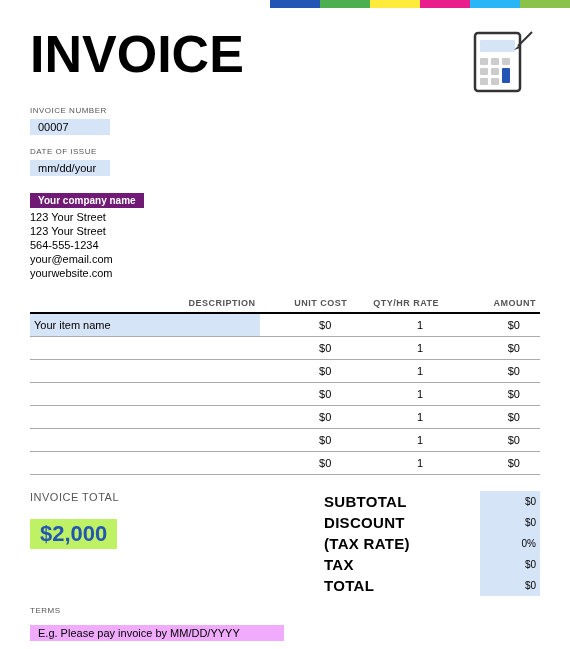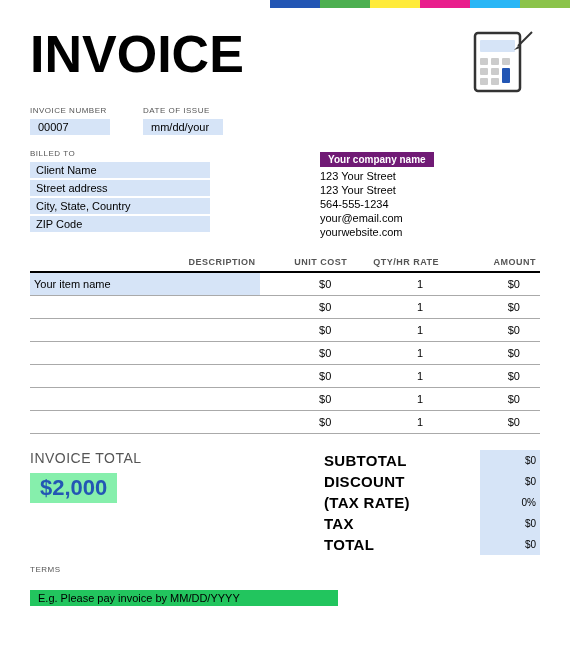--- a/index.html
+++ b/index.html
@@ -44,22 +44,23 @@
     }
 
     .calculator-icon {
       width: 70px;
       height: 70px;
     }
 
     
     .meta-row {
       display: flex;
-      gap: 33px;
+      gap: 12px;
       margin-bottom: 14px;
+      flex-direction: column;
     }
     .meta-field label {
       display: block;
       font-size: 8px;
       color: #555;
       text-transform: uppercase;
       letter-spacing: 0.5px;
       margin-bottom: 2px;
     }
     .meta-field .field-value {
@@ -151,31 +152,31 @@
 
     
     .totals-section {
       display: flex;
       justify-content: space-between;
       align-items: flex-start;
       margin-bottom: 10px;
       padding-top: 6px;
     }
     .invoice-total-left .total-label {
-      font-size: 14px;
-      color: #555;
-      text-transform: uppercase;
-      letter-spacing: 0.5px;
-      margin-bottom: 7px;
+      font-size: 11px;
+      color: #555;
+      text-transform: uppercase;
+      letter-spacing: 0.5px;
+      margin-bottom: 16px;
     }
     .invoice-total-left .total-value {
       font-size: 22px;
       font-weight: bold;
       color: #2356b4;
-      background: #86efac;
+      background: #bef264;
       padding: 2px 10px;
       display: inline-block;
     }
 
     .totals-right {
       min-width: 220px;
     }
     .totals-right table {
       width: 100%;
       border-collapse: collapse;
@@ -200,28 +201,28 @@
 
     
     .terms-section {
       margin-top: 6px;
     }
     .terms-section .terms-label {
       font-size: 8px;
       color: #555;
       text-transform: uppercase;
       letter-spacing: 0.5px;
-      margin-bottom: 14px;
+      margin-bottom: 8px;
     }
     .terms-section .terms-value {
-      background: #22c55e;
+      background: #f0abfc;
       font-size: 11px;
       padding: 2px 8px;
       display: inline-block;
-      width: 308px;
+      width: 254px;
     }
   </style>
 </head>
 <body>
 
 <div class="color-bar">
   <div class="seg" style="background:#2356b4"></div>
   <div class="seg" style="background:#4caf50"></div>
   <div class="seg" style="background:#ffeb3b"></div>
   <div class="seg" style="background:#e91e8c"></div>
@@ -256,27 +257,20 @@
       <label>INVOICE NUMBER</label>
       <span class="field-value">00007</span>
     </div>
     <div class="meta-field">
       <label>DATE OF ISSUE</label>
       <span class="field-value">mm/dd/your</span>
     </div>
   </div>
 
   <div class="billing-row">
-    <div class="billed-to">
-      <div class="section-label">BILLED TO</div>
-      <span class="field-line">Client Name</span>
-      <span class="field-line">Street address</span>
-      <span class="field-line">City, State, Country</span>
-      <span class="field-line">ZIP Code</span>
-    </div>
 
     <div class="company-info">
       <span class="company-name">Your company name</span><br>
       <span class="info-line">123 Your Street</span>
       <span class="info-line">123 Your Street</span>
       <span class="info-line">564-555-1234</span>
       <span class="info-line">your@email.com</span>
       <span class="info-line">yourwebsite.com</span>
     </div>
   </div>

